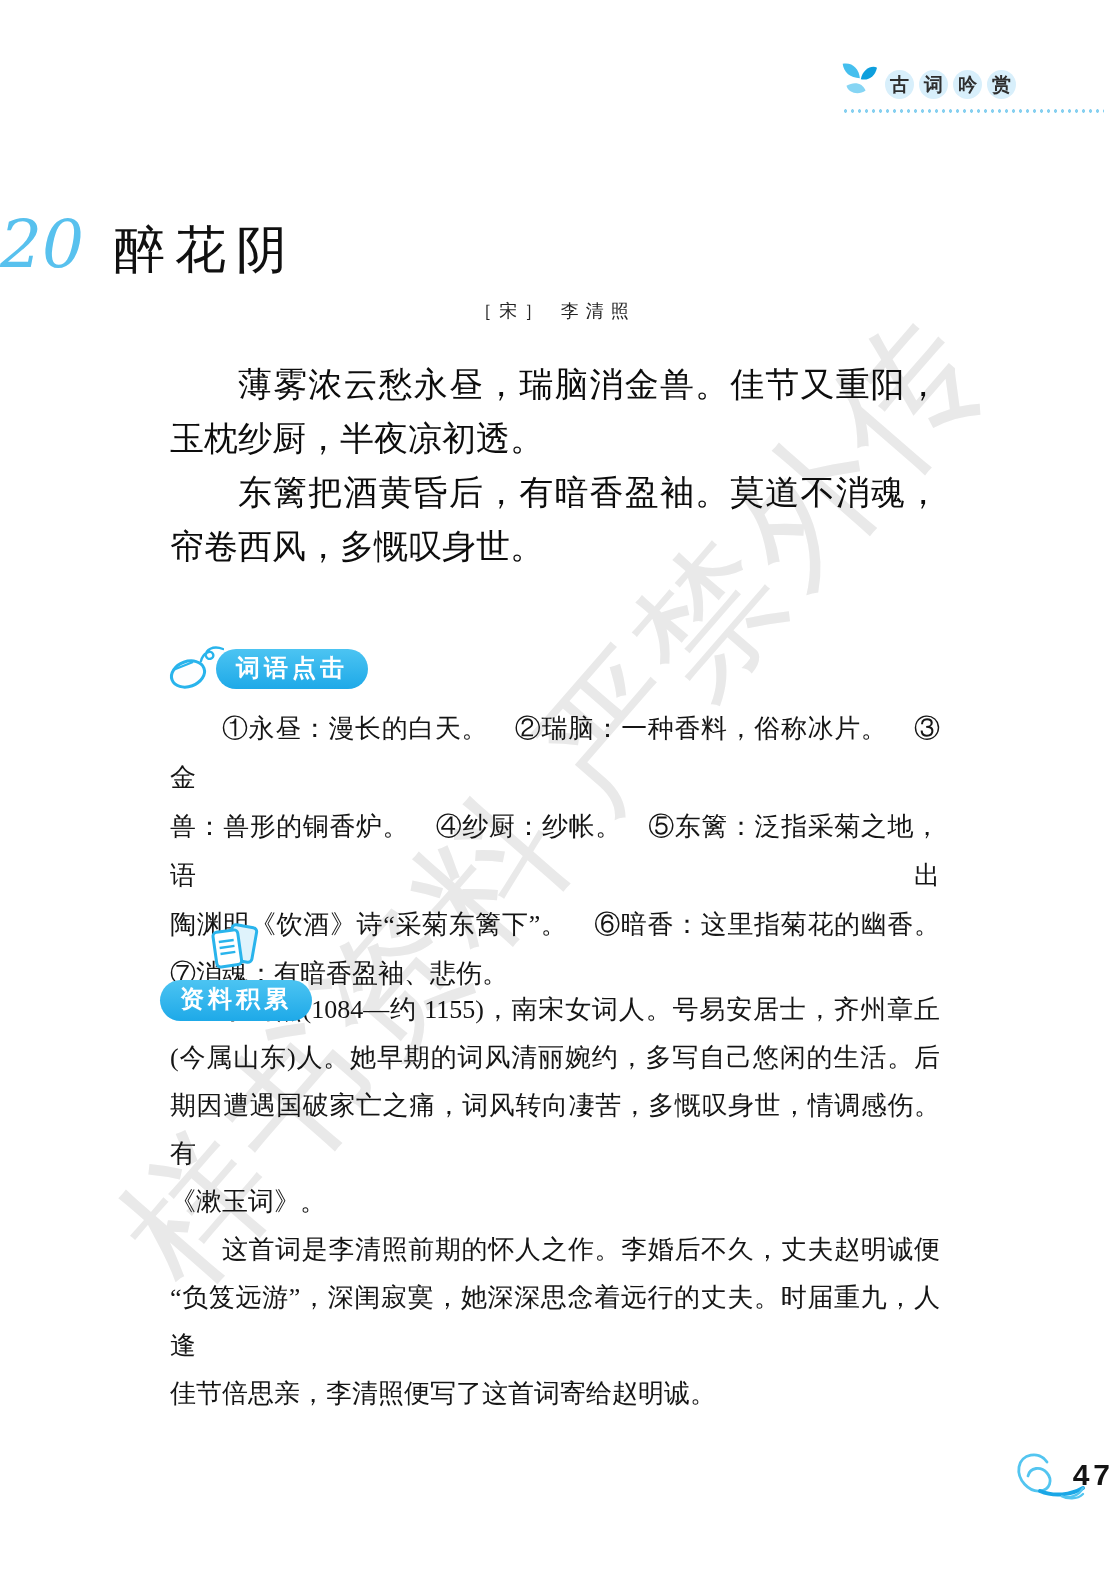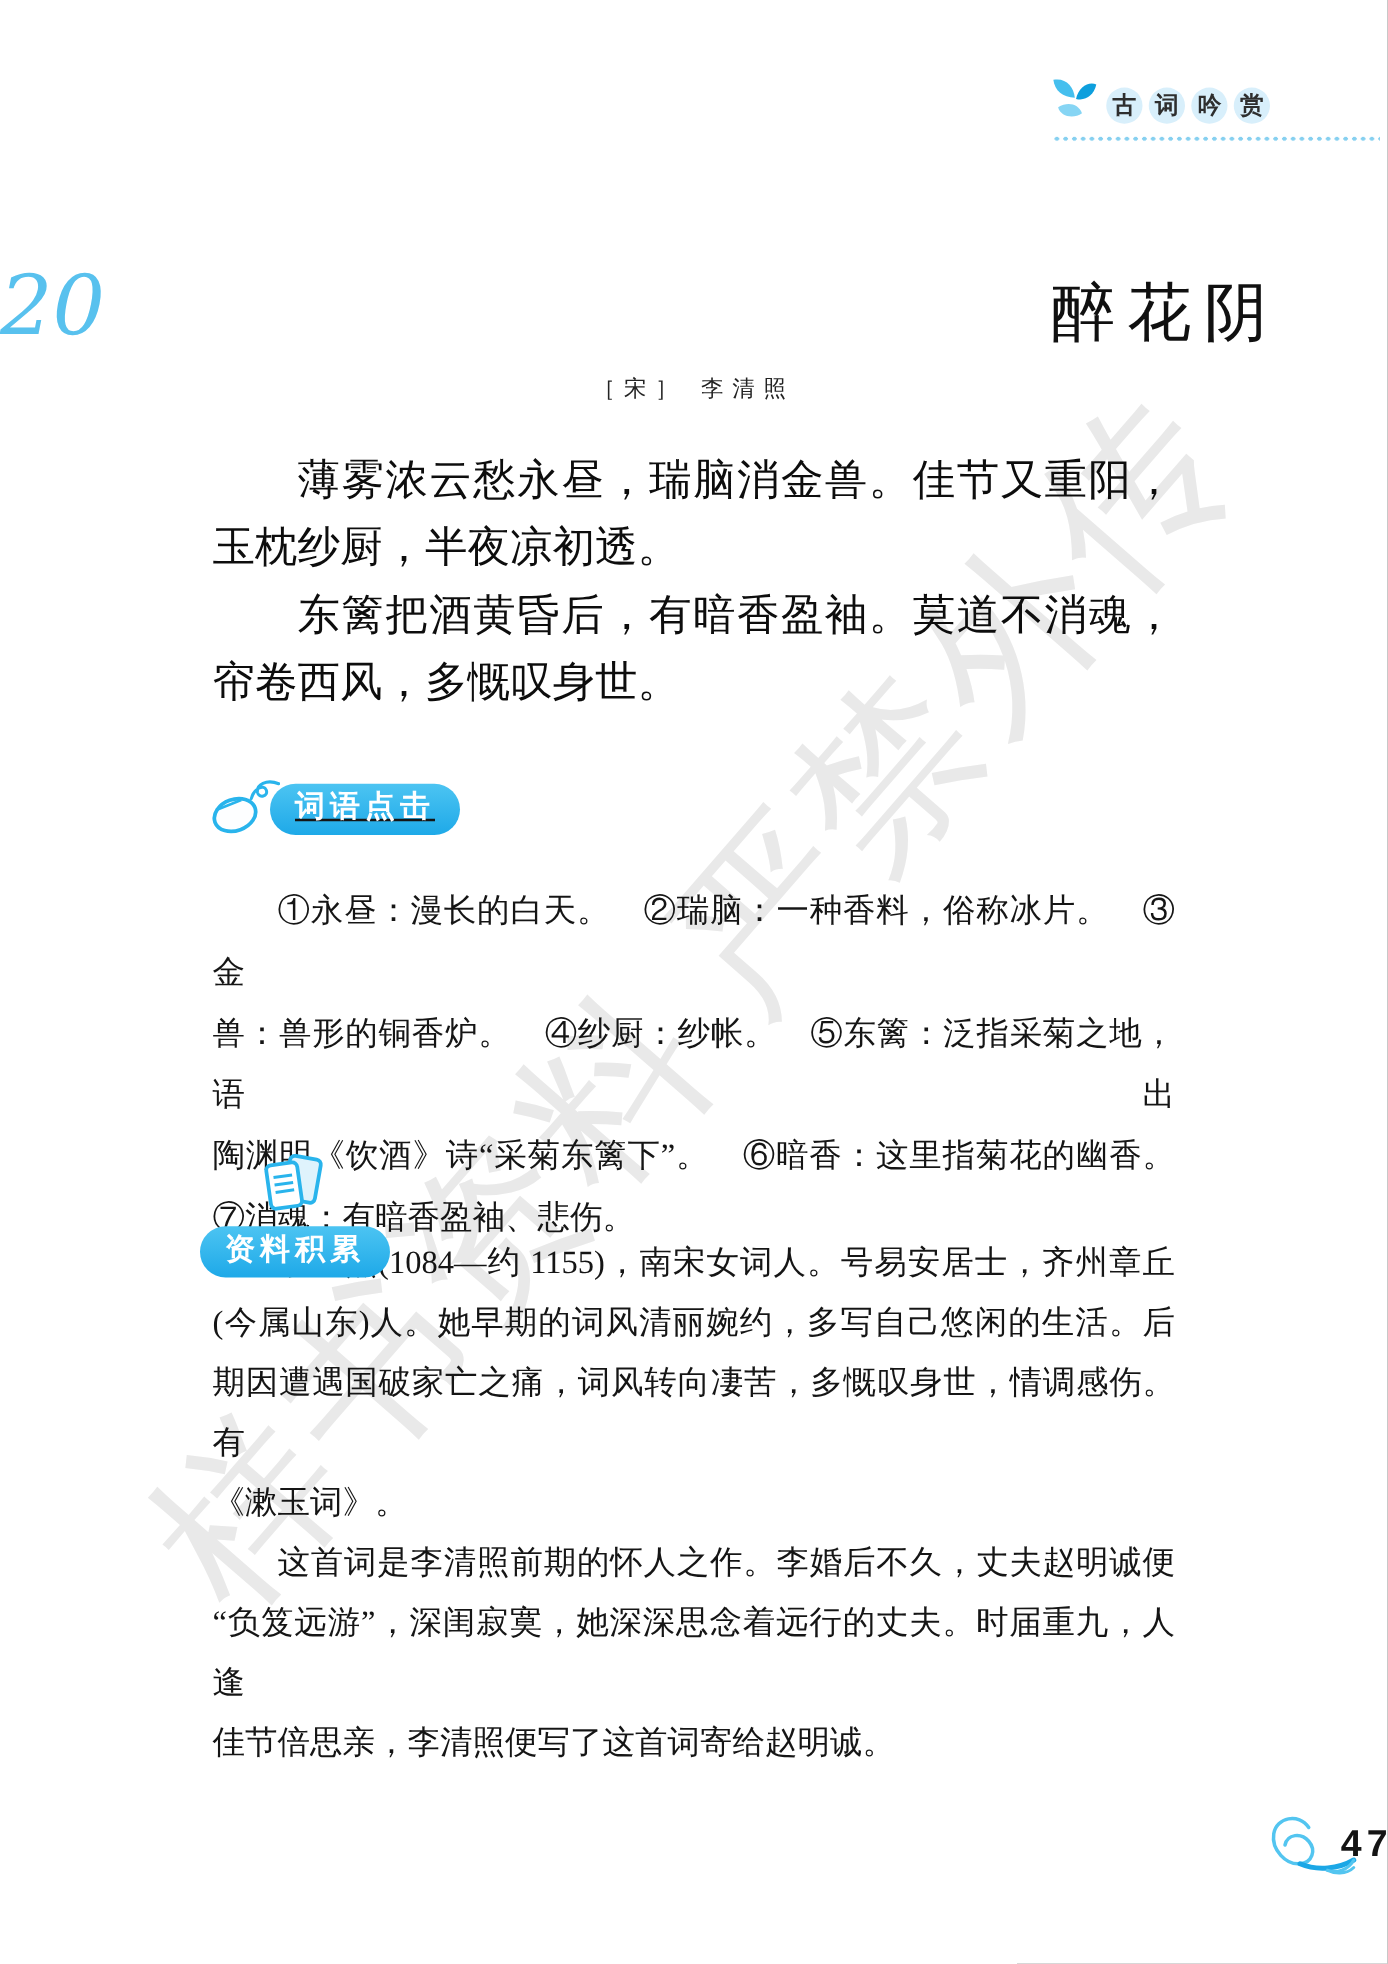--- a/index.html
+++ b/index.html
@@ -29,21 +29,21 @@
   }
   .dotline {
     position:absolute; left:6px; top:48px; width:262px; height:6px;
     background-image:radial-gradient(circle, #86d0f0 1.6px, rgba(0,0,0,0) 1.9px);
     background-size:7px 6px; background-repeat:repeat-x;
   }
 
   
   .lesson-title {
     position:absolute; top:212px; left:0; width:100%; z-index:1;
-    display:flex; justify-content:space-between; align-items:baseline; gap:40px;
+    display:flex; justify-content:flex-start; align-items:baseline; gap:30px;
     padding-right:86px; box-sizing:border-box;
   }
   .lesson-num {
     font-family:"DejaVu Serif", serif; font-style:italic;
     font-size:66px; color:#58c1ee; line-height:1;
   }
   .lesson-name {
     font-size:51px; color:#101010; letter-spacing:10px; line-height:1.1;
   }
   .author {
@@ -63,21 +63,21 @@
   .bio {
     position:absolute; left:170px; top:986px; width:770px; z-index:1;
     font-size:26px; line-height:48px;
   }
   .line { text-align:justify; }
   .line.just { text-align-last:justify; }
   .line.ind  { text-indent:2em; }
 
   
   .section-badge { position:absolute; display:flex; align-items:center; z-index:2; }
-  .badge-vocab { left:164px; top:619px;text-decoration:underline; }
+  .badge-vocab { left:164px; top:641px; }
   .badge-bio   { left:160px; top:920px;flex-direction:column; }
   .pill {
     background:linear-gradient(180deg,#4cc4f2 0%, #1ea9e8 100%);
     color:#ffffff; border-radius:22px; padding:5px 20px 7px;
     font-family:"Liberation Sans", sans-serif;
     font-size:24px; font-weight:bold; letter-spacing:4px; line-height:1.2;
   }
   .badge-icon { flex:0 0 auto; }
   .badge-vocab .badge-icon { margin-right:-8px; }
   .badge-bio   .badge-icon { margin-right:4px; }

